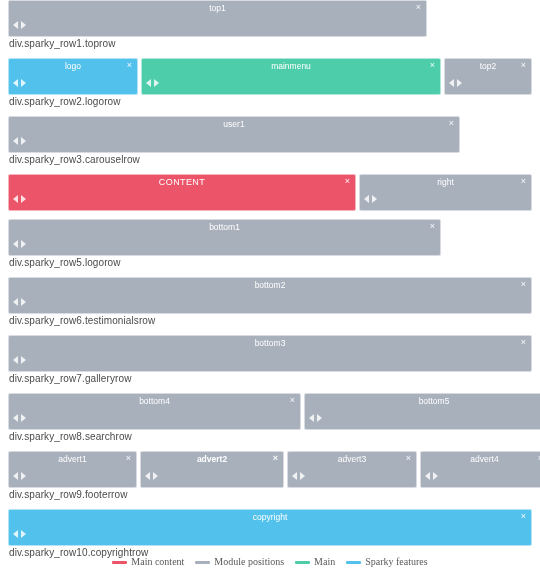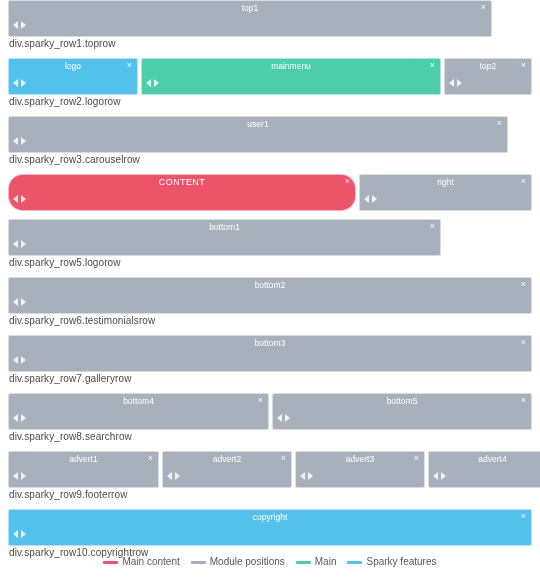--- a/index.html
+++ b/index.html
@@ -43,21 +43,21 @@
   .block {
     position: relative;
     border: 1px solid rgba(255,255,255,0.55);
     border-radius: 2px;
     flex: 0 0 auto;
     overflow: hidden;
   }
   .block.c-gray   { background: #a8b0bc; }
   .block.c-blue   { background: #52c1eb; }
   .block.c-green  { background: #4ecdab; }
-  .block.c-red    { background: #ec5569; border-radius: 15px; }
+  .block.c-red    { background: #ec5569; }
 
   .block-title {
     position: absolute;
     top: 2px;
     left: 0;
     right: 0;
     text-align: center;
     font-size: 8.5px;
     color: #ffffff;
     line-height: 11px;
@@ -111,20 +111,21 @@
     bottom: 14px;
     display: flex;
     justify-content: center;
     align-items: center;
     gap: 11px;
   }
   .legend-item {
     display: flex;
     align-items: center;
     gap: 4px;
+    font-family: Liberation Serif, serif;
   }
   .legend-swatch {
     width: 15px;
     height: 3px;
     border-radius: 1px;
     display: inline-block;
   }
   .legend-text {
     font-size: 10px;
     color: #59595b;
@@ -132,21 +133,21 @@
     white-space: nowrap;
   }
 </style>
 </head>
 <body>
 
 <div class="canvas">
   <div id="rows-container">
       <div class="row">
         <div class="row-blocks">
-          <div class="block c-gray" style="width: 484px; padding-left: 44px;">
+          <div class="block c-gray" style="width: 419px; padding-left: 44px;">
             <div class="block-title">top1</div>
             <div class="close-icon">×</div>
             <div class="arrows">
               <span class="tri left"></span>
               <span class="tri right"></span>
             </div>
           </div>
         </div>
         <div class="row-label">div.sparky_row1.toprow</div>
       </div>
@@ -176,21 +177,21 @@
               <span class="tri left"></span>
               <span class="tri right"></span>
             </div>
           </div>
         </div>
         <div class="row-label">div.sparky_row2.logorow</div>
       </div>
       <div class="row-gap"></div>
       <div class="row">
         <div class="row-blocks">
-          <div class="block c-gray" style="width: 500px;">
+          <div class="block c-gray" style="width: 452px;">
             <div class="block-title">user1</div>
             <div class="close-icon">×</div>
             <div class="arrows">
               <span class="tri left"></span>
               <span class="tri right"></span>
             </div>
           </div>
         </div>
         <div class="row-label">div.sparky_row3.carouselrow</div>
       </div>
@@ -253,21 +254,21 @@
               <span class="tri left"></span>
               <span class="tri right"></span>
             </div>
           </div>
         </div>
         <div class="row-label">div.sparky_row7.galleryrow</div>
       </div>
       <div class="row-gap"></div>
       <div class="row">
         <div class="row-blocks">
-          <div class="block c-gray" style="width: 261px;">
+          <div class="block c-gray" style="width: 293px;">
             <div class="block-title">bottom4</div>
             <div class="close-icon">×</div>
             <div class="arrows">
               <span class="tri left"></span>
               <span class="tri right"></span>
             </div>
           </div>
           <div class="block c-gray" style="width: 260px; padding-left: 40px;">
             <div class="block-title">bottom5</div>
             <div class="close-icon">×</div>
@@ -275,29 +276,29 @@
               <span class="tri left"></span>
               <span class="tri right"></span>
             </div>
           </div>
         </div>
         <div class="row-label">div.sparky_row8.searchrow</div>
       </div>
       <div class="row-gap"></div>
       <div class="row">
         <div class="row-blocks">
-          <div class="block c-gray" style="width: 151px;">
+          <div class="block c-gray" style="width: 129px;">
             <div class="block-title">advert1</div>
             <div class="close-icon">×</div>
             <div class="arrows">
               <span class="tri left"></span>
               <span class="tri right"></span>
             </div>
           </div>
-          <div class="block c-gray" style="width: 130px;">
+          <div class="block c-gray" style="width: 144px; font-weight: bold;">
             <div class="block-title">advert2</div>
             <div class="close-icon">×</div>
             <div class="arrows">
               <span class="tri left"></span>
               <span class="tri right"></span>
             </div>
           </div>
           <div class="block c-gray" style="width: 130px;">
             <div class="block-title">advert3</div>
             <div class="close-icon">×</div>

